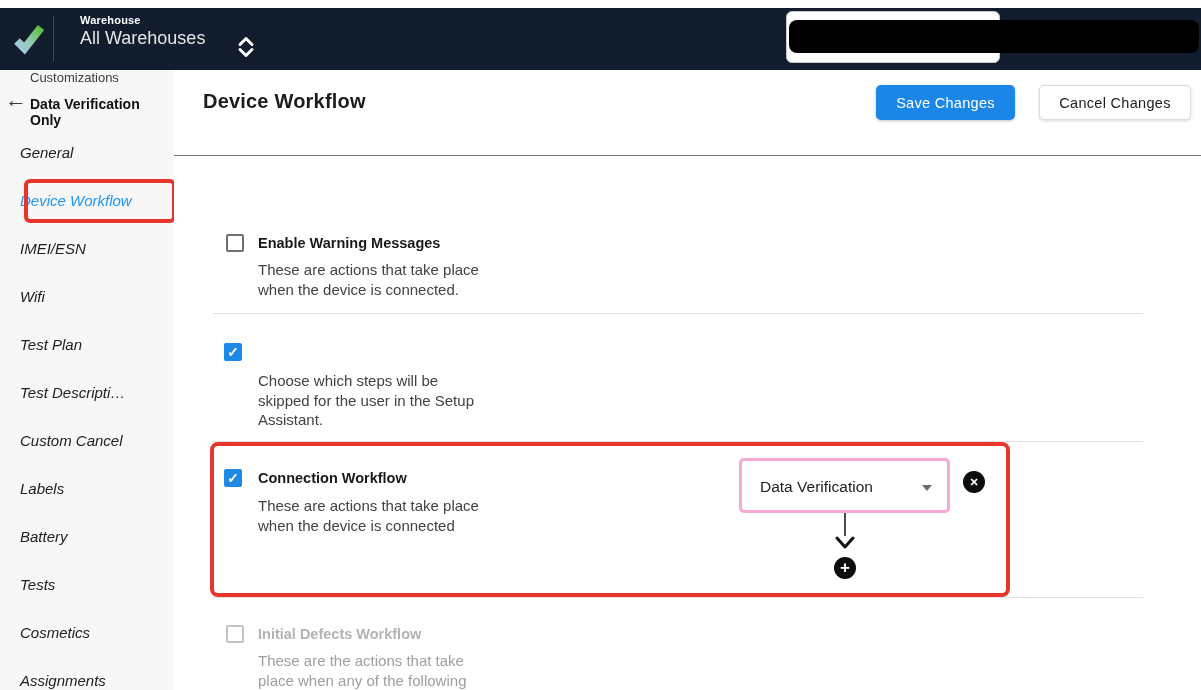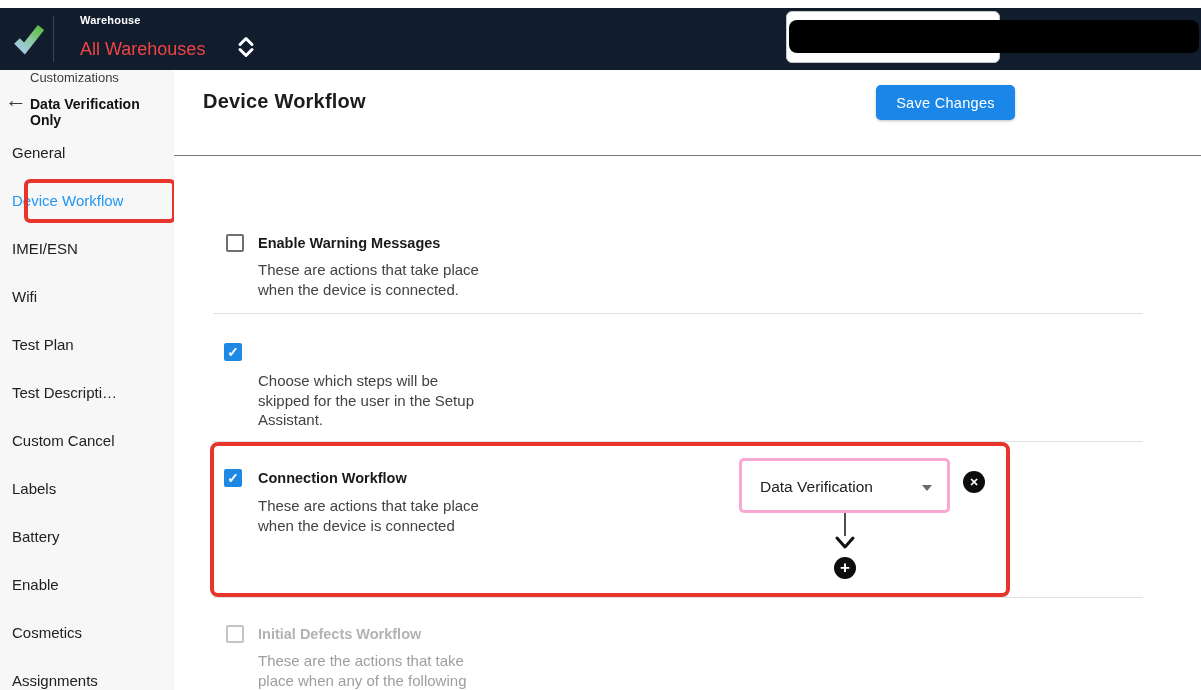--- a/index.html
+++ b/index.html
@@ -5,32 +5,32 @@
   * { margin:0; padding:0; box-sizing:border-box; }
   html,body { width:1201px; height:690px; overflow:hidden; background:#fff;
               font-family:"Liberation Sans", sans-serif; }
   .screen { position:relative; width:1201px; height:690px;margin-top:8px; }
 
   
   .topbar { position:absolute; left:0; top:0; width:1201px; height:62px; background:#111c2d; }
   .logo { position:absolute; left:10px; top:12px; width:38px; height:38px; }
   .topbar-divider { position:absolute; left:53px; top:8px; width:1px; height:46px; background:#3d4657; }
   .wh-label { position:absolute; left:80px; top:6px; font-size:11px; font-weight:bold; color:#ffffff; letter-spacing:.2px; }
-  .wh-value { position:absolute; left:80px; top:31px; font-size:18px; color:#ef4444;text-align:center; }
+  .wh-value { position:absolute; left:80px; top:20px; font-size:18px; color:#e5e5e5;text-align:center; }
   .unfold { position:absolute; left:233px; top:26px; width:26px; height:26px; }
   .search-box { position:absolute; left:786px; top:3px; width:214px; height:52px; background:#ffffff; border-radius:6px; border:1px solid #c9c9c9; }
   .redaction { position:absolute; left:789px; top:12px; width:410px; height:33px; background:#000; border-radius:8px; }
 
   
   .sidebar { position:absolute; left:0; top:62px; width:174px; height:628px; background:#f7f7f7; }
   .back { position:absolute; left:5px; top:20px; font-size:22px; color:#3c3c3c; line-height:20px; cursor:pointer; }
   .crumb { position:absolute; left:30px; top:0; font-size:13px; color:#3c3c3c; }
   .side-title { position:absolute; left:30px; top:26px; width:118px; font-size:14px; font-weight:bold; color:#111; line-height:16px; }
   .side-nav { position:absolute; left:0; top:59px; width:174px; }
-  .nav-item { height:48px; line-height:48px; padding-left:12px; font-size:15px; color:#212121; cursor:pointer; white-space:nowrap; }
+  .nav-item { height:48px; line-height:48px; padding-left:20px; font-size:15px; color:#212121; cursor:pointer; white-space:nowrap;font-style:italic; }
   .nav-item.active { color:#2196f3; }
 
   
   .anno { position:absolute; border:4px solid #e8352c; pointer-events:none; }
   .anno-side { left:24px; top:109px; width:152px; height:44px; border-radius:6px; }
   .anno-main { left:36px; top:372px; width:800px; height:155px; border-radius:8px; z-index:5; }
 
   
   .main { position:absolute; left:174px; top:62px; width:1027px; height:628px; background:#fff; }
   .page-title { position:absolute; left:29px; top:20px; font-size:20px; font-weight:bold; color:#1c1c1c; letter-spacing:.2px; }
@@ -96,30 +96,31 @@
     <nav class="side-nav">
       <div class="nav-item">General</div>
       <div class="nav-item active">Device Workflow</div>
       <div class="nav-item">IMEI/ESN</div>
       <div class="nav-item">Wifi</div>
       <div class="nav-item">Test Plan</div>
       <div class="nav-item">Test Descripti…</div>
       <div class="nav-item">Custom Cancel</div>
       <div class="nav-item">Labels</div>
       <div class="nav-item">Battery</div>
-      <div class="nav-item">Enable</div>
+      <div class="nav-item">Tests</div>
       <div class="nav-item">Cosmetics</div>
       <div class="nav-item">Assignments</div>
     </nav>
     <div class="anno anno-side"></div>
   </aside>
 
   <main class="main">
     <h1 class="page-title">Device Workflow</h1>
     <button class="btn btn-save">Save Changes</button>
+    <button class="btn btn-cancel">Cancel Changes</button>
     <div class="title-divider"></div>
 
     <span class="cb" style="left:52px; top:164px;"></span>
     <div class="row-title" style="left:84px; top:164px;">Enable Warning Messages</div>
     <div class="row-desc" style="left:84px; top:190px;">These are actions that take place when the device is connected.</div>
     <div class="hr" style="top:243px;"></div>
 
     <span class="cb checked" style="left:50px; top:273px;"><span>✓</span></span>
     <div class="row-desc" style="left:84px; top:301px;">Choose which steps will be skipped for the user in the Setup Assistant.</div>
     <div class="hr" style="top:371px;"></div>

